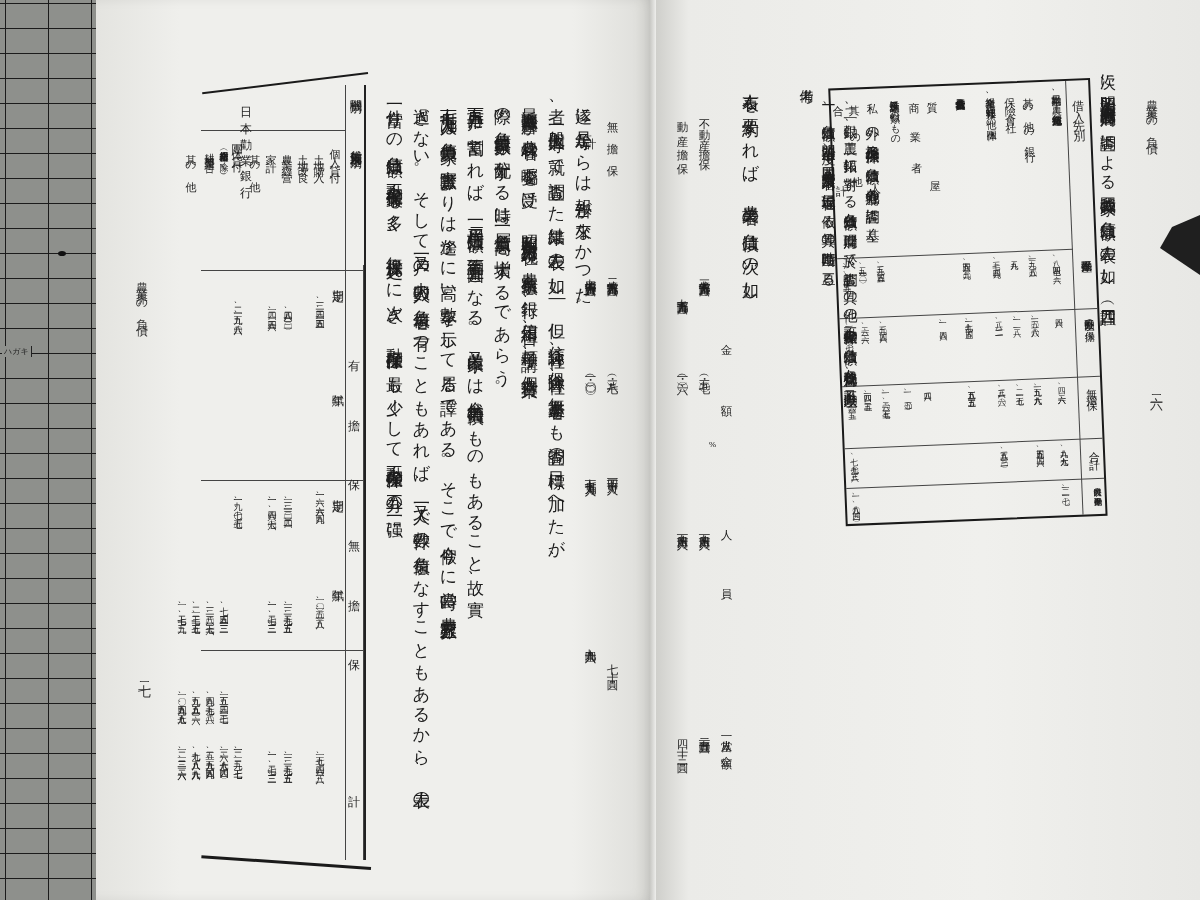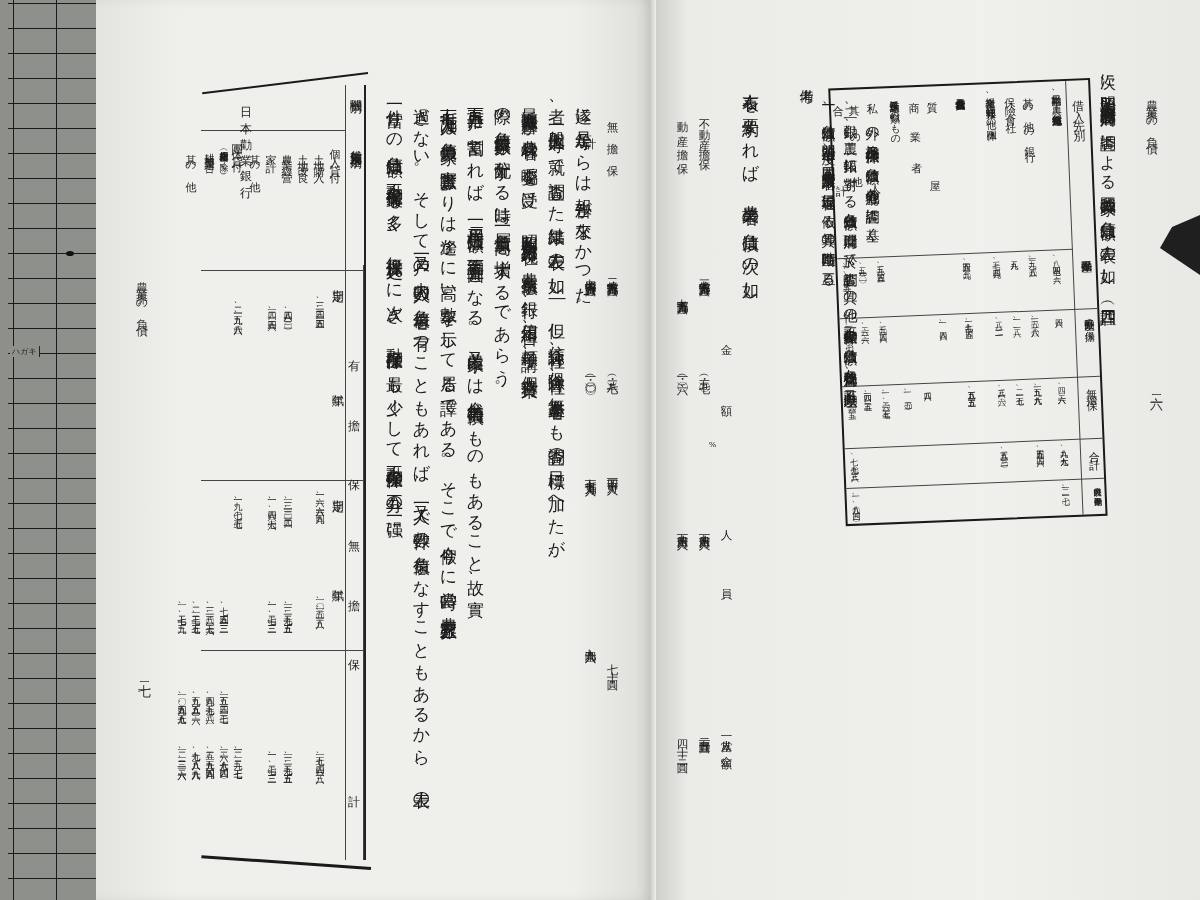--- a/index.html
+++ b/index.html
@@ -5,21 +5,21 @@
   * { box-sizing: border-box; margin: 0; padding: 0; }
   html, body { width: 1200px; height: 900px; overflow: hidden; }
   body {
     position: relative;
     background: #8d8e8a;
     font-family: "DejaVu Serif", "Liberation Serif", serif;
     color: #1c1c1c;
   }
   
   .mat {
-    position: absolute; left: 8px; top: 0; width: 100px; height: 900px;
+    position: absolute; left: 0; top: 0; width: 100px; height: 900px;
     background-color: #8e908c;
     background-image:
       linear-gradient(#1b1b1b 1px, transparent 1px),
       linear-gradient(90deg, #1b1b1b 1.5px, transparent 1.5px);
     background-size: 100% 25px, 43px 100%;
     background-position: 0 3px, 5px 0;
     text-align: center;
   }
   .mat-label {
     position: absolute; left: 2px; top: 346px; font-size: 8px; color: #222;

